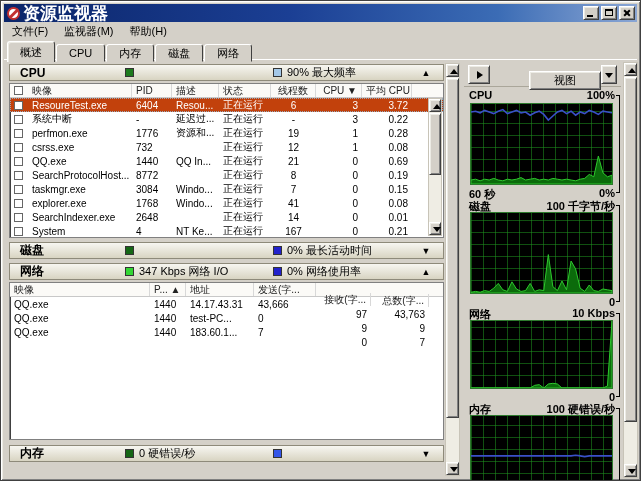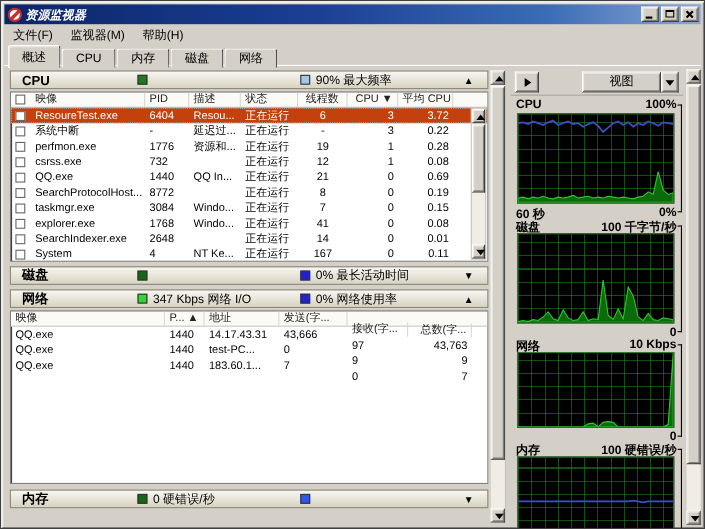--- a/index.html
+++ b/index.html
@@ -5,21 +5,21 @@
   html,body{margin:0;padding:0;background:#3a6ea5;}
   *{box-sizing:border-box;font-family:"Liberation Sans","DejaVu Sans",sans-serif;}
   #window{position:relative;width:641px;height:481px;background:#d4d0c8;overflow:hidden;
     border:1px solid #404040;box-shadow:inset 1px 1px 0 #fff, inset -1px -1px 0 #808080, inset 2px 2px 0 #ecebe4;}
   
   .titlebar{position:absolute;left:3px;top:3px;right:3px;height:18px;
     background:linear-gradient(90deg,#0b2569 0%,#1b3f94 45%,#3b6cb5 78%,#8aa6d4 100%);
     display:flex;align-items:center;padding:0 2px;}
   .appicon{width:13px;height:13px;border-radius:50%;background:#fff;border:2px solid #c23030;position:relative;margin:0 3px 0 1px;flex:none;}
   .appicon::after{content:"";position:absolute;left:-1px;top:3px;width:12px;height:3px;background:#c23030;transform:rotate(-45deg);}
-  .title{color:#fff;font-weight:bold;font-size:11px;flex:1;white-space:nowrap;font-style:italic;}
+  .title{color:#fff;font-weight:bold;font-size:17px;flex:1;white-space:nowrap;}
   .winbtns{display:flex;gap:2px;align-items:center;}
   .wbtn{width:16px;height:14px;background:#d4d0c8;border:1px solid;border-color:#fff #404040 #404040 #fff;
     box-shadow:inset 1px 1px 0 #ecebe4, inset -1px -1px 0 #808080;position:relative;cursor:default;}
   .glyph-min{position:absolute;left:3px;bottom:2px;width:6px;height:2px;background:#000;}
   .glyph-max{position:absolute;left:3px;top:2px;width:8px;height:7px;border:1px solid #000;border-top-width:2px;}
   .glyph-x1,.glyph-x2{position:absolute;left:3px;top:5px;width:8px;height:2px;background:#000;}
   .glyph-x1{transform:rotate(45deg);} .glyph-x2{transform:rotate(-45deg);}
   
   .menubar{position:absolute;left:3px;top:22px;right:3px;height:17px;display:flex;align-items:center;font-size:11px;color:#000;}
   .menuitem{padding:10px 8px;}
@@ -44,35 +44,35 @@
   .thead{border-bottom:1px solid #c8c8c8;color:#222;background:#fbfaf7;}
   .thead .td{border-right:1px solid #d8d8d8;height:100%;line-height:13px;}
   .td{padding:0 4px;overflow:hidden;flex:none;}
   .cb{width:9px;height:9px;border:1px solid #666;background:#fff;flex:none;margin:0 5px 0 4px;}
   .tr.sel{background:#c2410c;color:#fff;outline:1px dotted #9ab;outline-offset:-1px;}
   
   .cpu-t .c0{width:104px;} .cpu-t .c1{width:40px;} .cpu-t .c2{width:47px;} .cpu-t .c3{width:52px;}
   .cpu-t .c4{width:45px;text-align:center;} .cpu-t .c5{width:46px;text-align:right;} .cpu-t .c6{width:50px;text-align:right;}
   
   .net-t .c0{width:140px;} .net-t .c1{width:36px;} .net-t .c2{width:68px;}
-  .net-t .c3{width:62px;} .net-t .c4{width:55px;margin-top:20px;} .net-t .c5{width:58px;text-align:right;margin-top:21px;}
+  .net-t .c3{width:62px;} .net-t .c4{width:55px;text-align:right;margin-top:20px;} .net-t .c5{width:58px;text-align:right;margin-top:21px;}
   
   .sb{position:absolute;background:#efede4;border:1px solid #c8c4b8;}
   .sb .btn{position:absolute;left:0;width:100%;height:13px;background:#d4d0c8;border:1px solid;
     border-color:#fff #404040 #404040 #fff;box-shadow:inset 1px 1px 0 #ecebe4, inset -1px -1px 0 #808080;}
   .sb .thumb{position:absolute;left:0;width:100%;background:#d4d0c8;border:1px solid;
     border-color:#fff #404040 #404040 #fff;box-shadow:inset 1px 1px 0 #ecebe4, inset -1px -1px 0 #808080;}
   .tri-up{position:absolute;left:3px;top:4px;width:0;height:0;border-left:4px solid transparent;border-right:4px solid transparent;border-bottom:5px solid #000;}
   .tri-dn{position:absolute;left:3px;top:4px;width:0;height:0;border-left:4px solid transparent;border-right:4px solid transparent;border-top:5px solid #000;}
   
   .rtoolbar{position:absolute;left:463px;top:62px;width:157px;height:24px;border-bottom:1px solid #aaa69a;}
   .expandbtn{position:absolute;left:4px;top:2px;width:22px;height:19px;background:#d4d0c8;border:1px solid;
     border-color:#fff #404040 #404040 #fff;box-shadow:inset 1px 1px 0 #ecebe4, inset -1px -1px 0 #808080;}
   .tri-right{position:absolute;left:8px;top:5px;width:0;height:0;border-top:4px solid transparent;border-bottom:4px solid transparent;border-left:6px solid #000;}
-  .viewbtn{position:absolute;right:20px;top:2px;width:72px;height:19px;background:#d4d0c8;border:1px solid;
+  .viewbtn{position:absolute;right:20px;top:8px;width:72px;height:19px;background:#d4d0c8;border:1px solid;
     border-color:#fff #404040 #404040 #fff;box-shadow:inset 1px 1px 0 #ecebe4, inset -1px -1px 0 #808080;
     font-size:11px;text-align:center;line-height:17px;}
   .viewdrop{position:absolute;right:4px;top:2px;width:16px;height:19px;background:#d4d0c8;border:1px solid;
     border-color:#fff #404040 #404040 #fff;box-shadow:inset 1px 1px 0 #ecebe4, inset -1px -1px 0 #808080;}
   .viewdrop .tri-dn{left:3px;top:7px;}
   .gtitle{position:absolute;left:468px;width:146px;height:13px;display:flex;justify-content:space-between;
     font-size:11px;font-weight:bold;color:#000;white-space:nowrap;}
   .graph{position:absolute;left:469px;width:143px;background:#000;border:1px solid #2d7a2d;
     background-image:repeating-linear-gradient(0deg,rgba(30,145,30,.55) 0 1px,transparent 1px 12px),
                      repeating-linear-gradient(90deg,rgba(30,145,30,.55) 0 1px,transparent 1px 12px);}
@@ -234,21 +234,21 @@
           <span class="td c6">0.01</span>
         </div>
         <div class="tr">
           <span class="cb"></span>
           <span class="td c0">System</span>
           <span class="td c1">4</span>
           <span class="td c2">NT Ke...</span>
           <span class="td c3">正在运行</span>
           <span class="td c4">167</span>
           <span class="td c5">0</span>
-          <span class="td c6">0.11</span>
+          <span class="td c6">0.21</span>
         </div>
       </div>
     <div class="sb" style="right:1px;top:14px;bottom:1px;width:14px;">
       <div class="btn" style="top:0;">
           <span class="tri-up"></span>
         </div>
       <div class="thumb" style="top:14px;height:62px;"></div>
       <div class="btn" style="bottom:0;">
           <span class="tri-dn"></span>
         </div>

